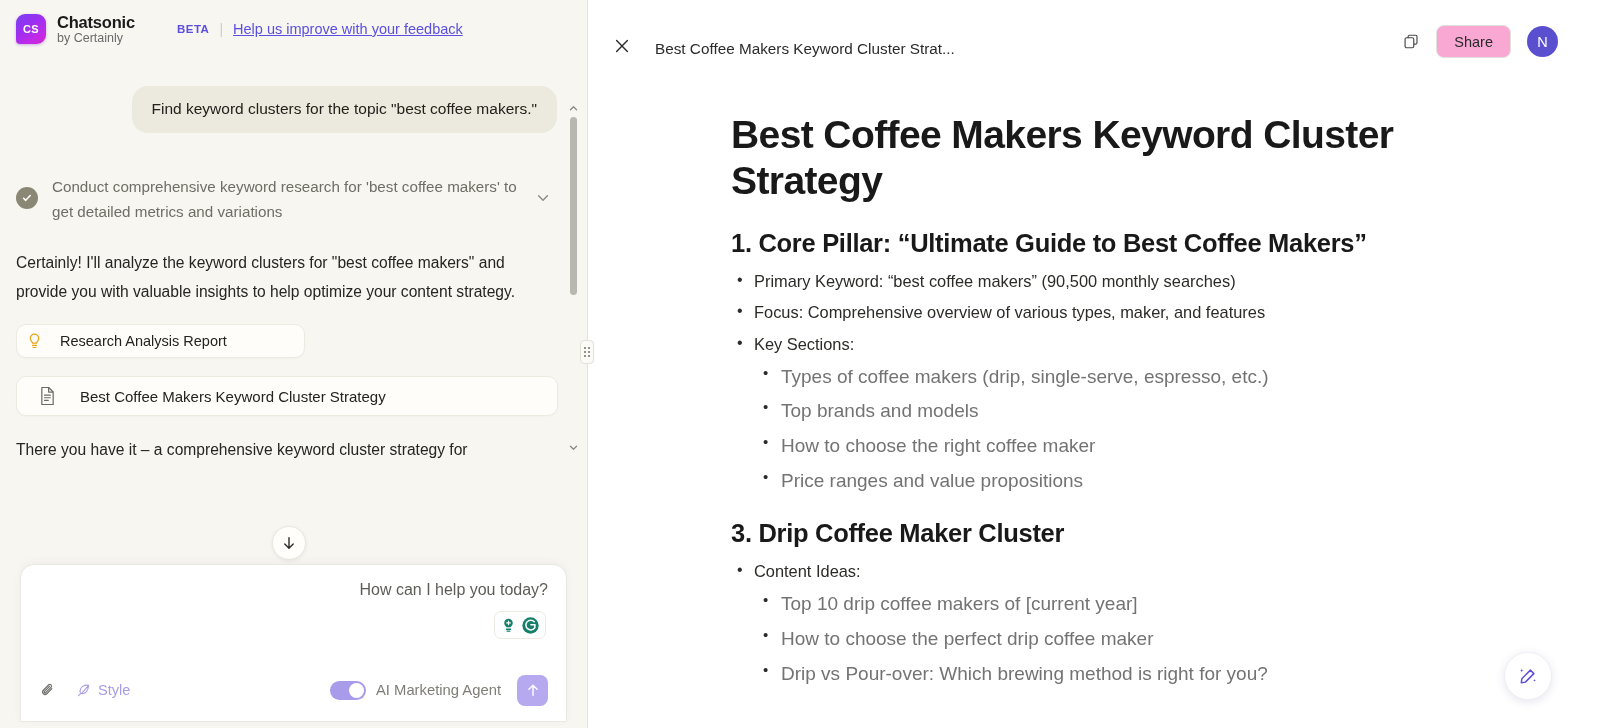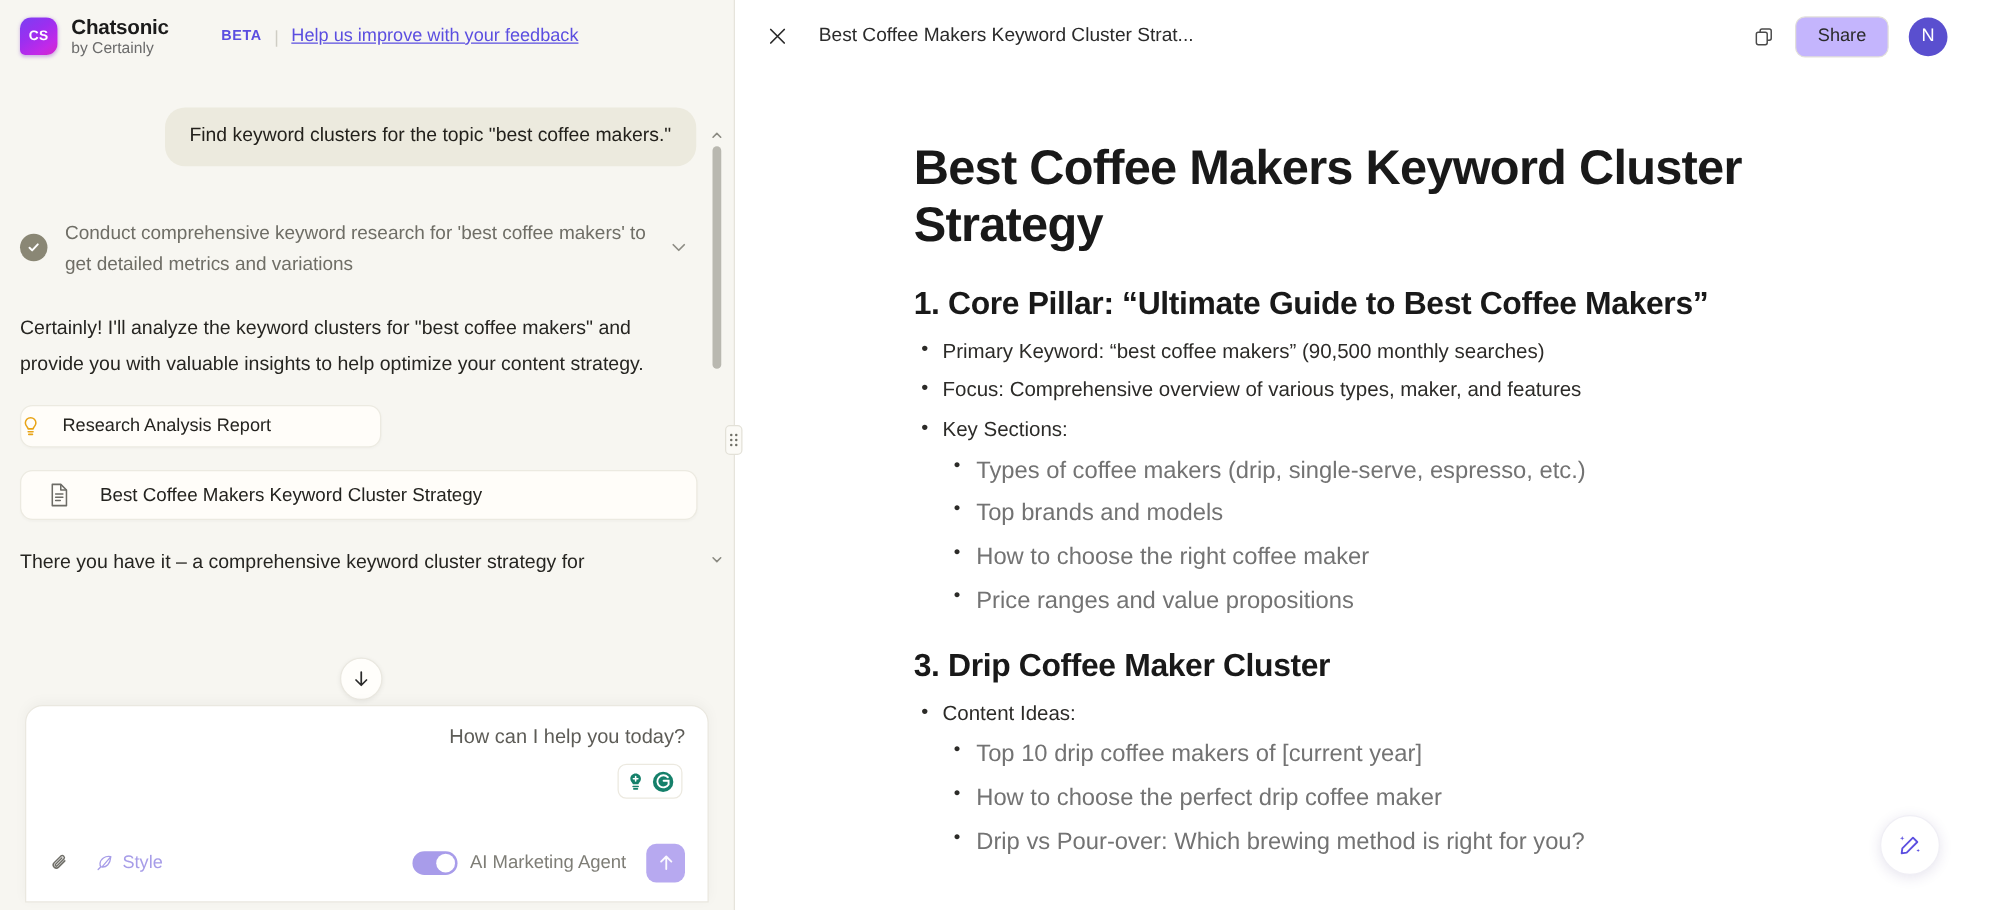--- a/index.html
+++ b/index.html
@@ -90,21 +90,21 @@
 
   .card {
     margin-top: 18px;
     background: #fffdf9;
     border: 1px solid #eceae1;
     border-radius: 10px;
     display: flex; align-items: center;
     cursor: pointer;
     box-shadow: 0 1px 2px rgba(0,0,0,.025);
   }
-  .card-report { width: 289px; height: 34px; padding: 0 0; }
+  .card-report { width: 289px; height: 34px; padding: 0 10px; }
   .card-doc { width: 542px; height: 40px; padding: 0 22px; }
   .card-icon { flex: none; display: flex; align-items: center; }
   .card-icon svg { display: block; }
   .card-label { font-size: 14.5px; color: #24231f; }
   .card-report .card-label { margin-left: 18px; }
   .card-doc .card-label { margin-left: 24px; font-size: 15px; }
 
   .assistant-text-2 {
     margin-top: 20px;
     font-size: 15.6px; line-height: 1.83; color: #262521;
@@ -204,38 +204,38 @@
   }
   .send-btn svg { width: 16px; height: 16px; display: block; color: #fbfaff; }
 
   
   .right-panel {
     flex: 1; height: 728px; background: #fff;
     display: flex; flex-direction: column; position: relative;
   }
   .doc-header {
     height: 58px; flex: none;
-    display: flex; align-items: center;
+    display: flex; align-items: flex-end;
     padding: 0 22px 0 22px;
   }
   .close-btn {
     width: 24px; height: 24px; display: flex; align-items: center; justify-content: center;
     cursor: pointer; color: #2b2b2b; flex: none;
   }
   .close-btn svg { width: 14px; height: 14px; display: block; }
   .doc-header-title {
     margin-left: 21px; font-size: 15.3px; color: #2b2b2b;
     white-space: nowrap; overflow: hidden;
   }
   .doc-header-right { margin-left: auto; display: flex; align-items: center; gap: 16px; }
   .copy-btn { cursor: pointer; display: flex; align-items: center; color: #4a4a4a; }
   .copy-btn svg { width: 17px; height: 17px; display: block; }
   .share-btn {
     height: 33px; padding: 0 17px;
-    border: 1px solid #e2e0da; border-radius: 8px; background: #c4b5fd;
+    border: 1px solid #e2e0da; border-radius: 8px; background: #f9a8d4;
     font-family: "Liberation Sans", sans-serif;
     font-size: 14.5px; color: #2a2a2a; cursor: pointer;
     display: flex; align-items: center;
   }
   .avatar {
     width: 31px; height: 31px; border-radius: 50%;
     background: #5a4fcf; color: #fff;
     display: flex; align-items: center; justify-content: center;
     font-size: 14.5px; cursor: pointer;
   }

